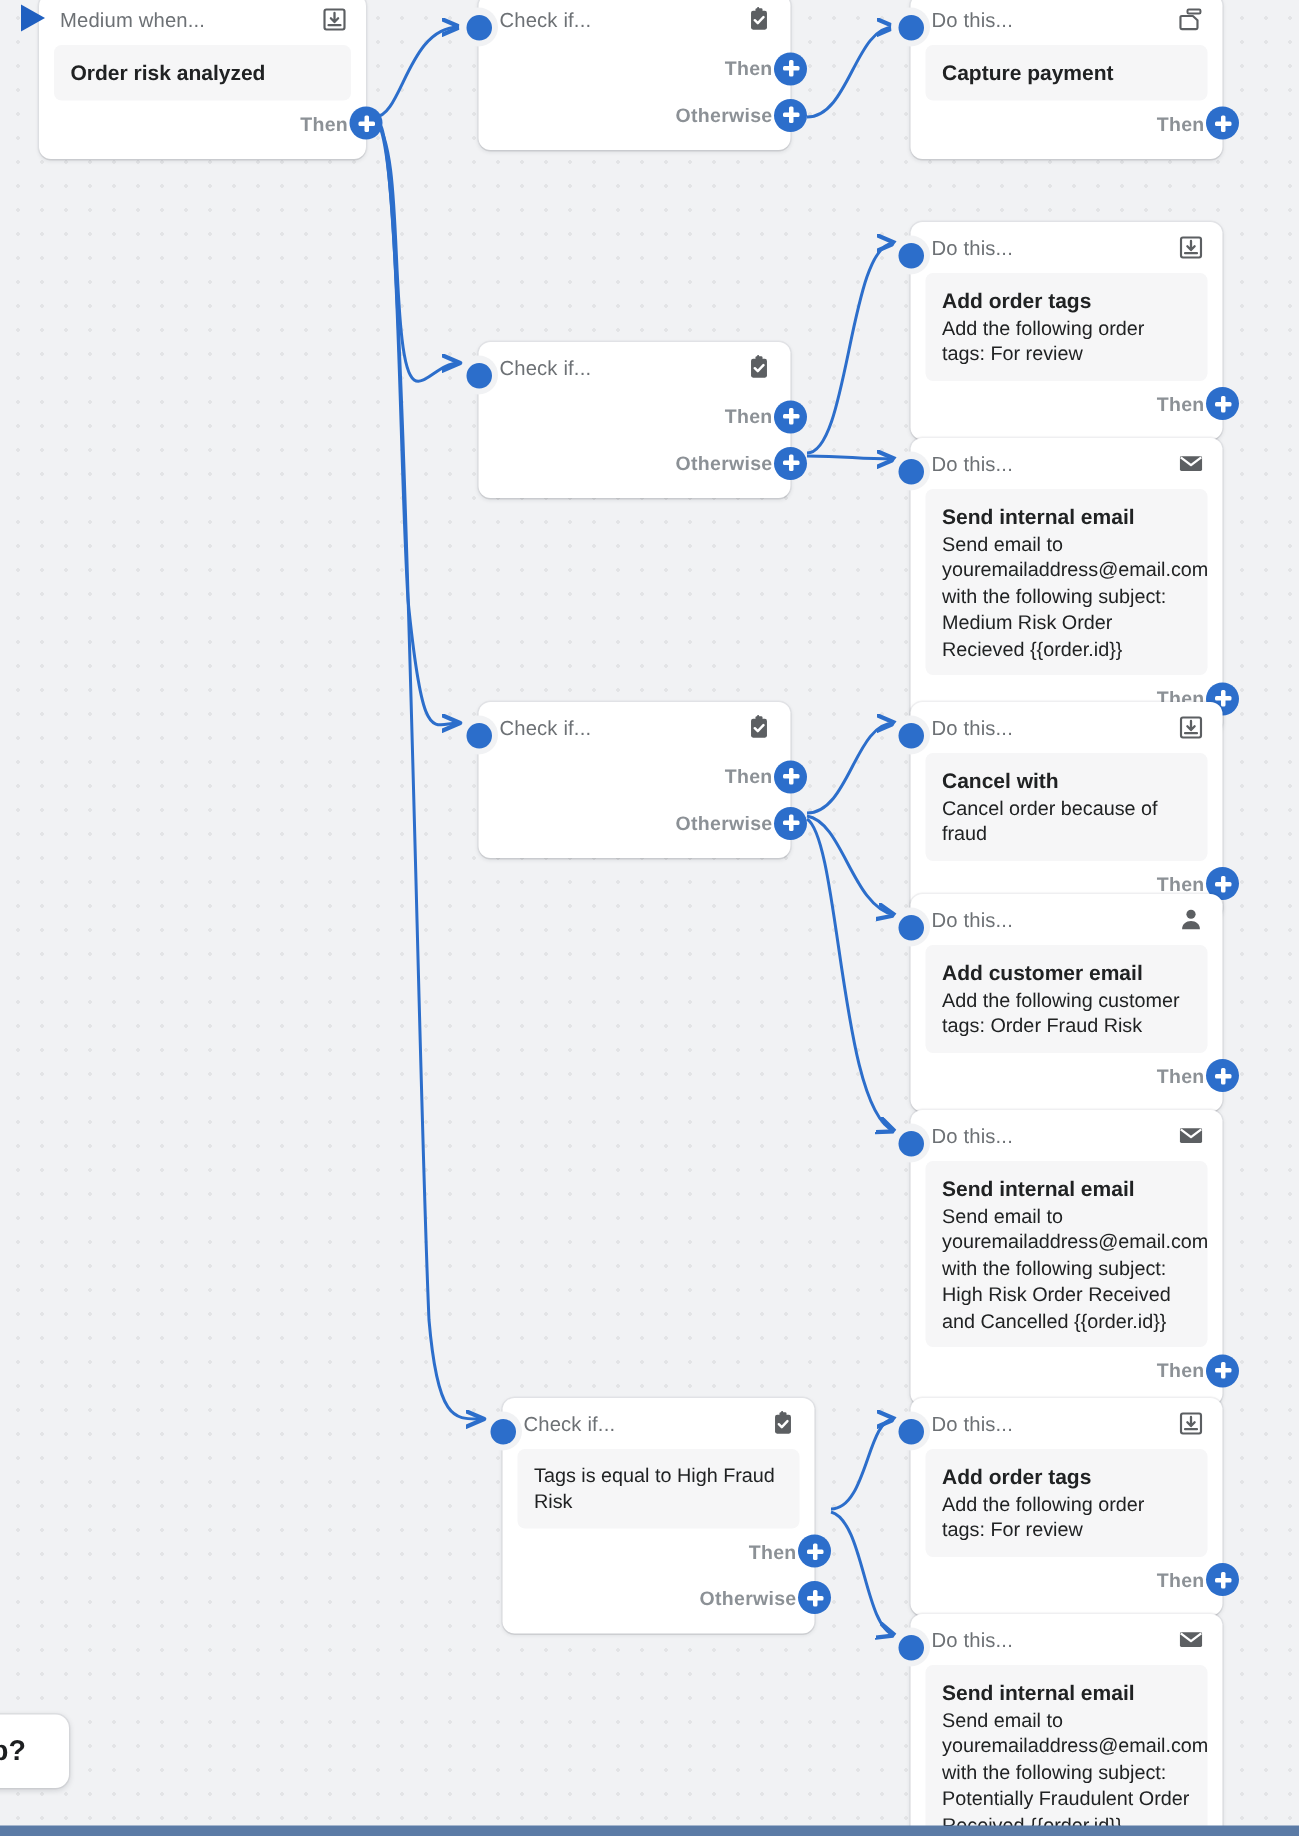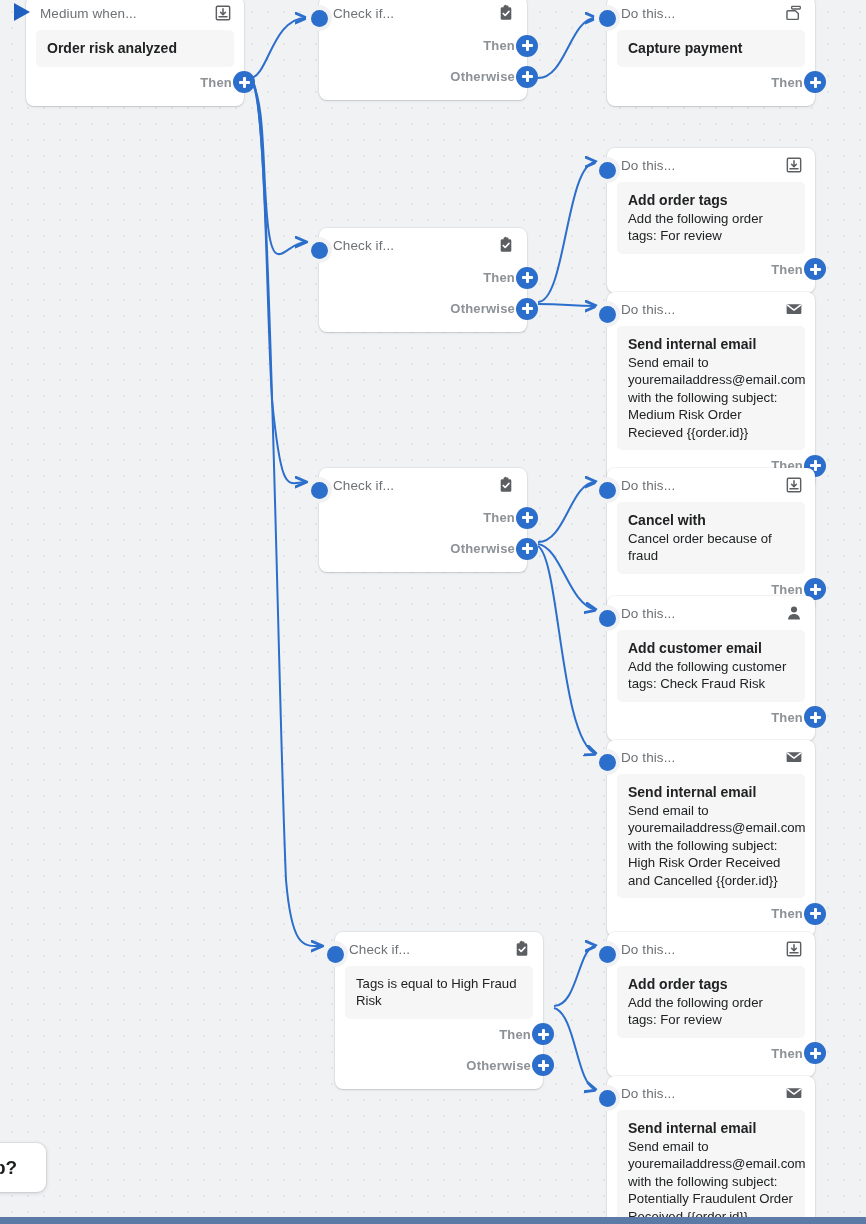--- a/index.html
+++ b/index.html
@@ -287,21 +287,21 @@
       <div class="card" style="left: 607px; top: 596px; width: 208px;">
         <div class="card-head">
           <span class="ttl">Do this...</span>
           <span style="display: block;">
             <svg viewBox="0 0 20 20" class="card-icon">
               <circle cx="10" cy="6.1" r="3.4" fill="#5c5f62"></circle>
               <path d="M3.4 17.2c0-3.7 3-6 6.6-6s6.6 2.3 6.6 6z" fill="#5c5f62"></path>
             </svg>
           </span>
         </div>
-        <div class="card-body"><span class="h">Add customer email</span><span class="b">Add the following customer tags: <b>Check Fraud Risk</b></span></div>
+        <div class="card-body"><span class="h">Add customer email</span><span class="b">Add the following customer tags: <b>Order Fraud Risk</b></span></div>
         <div class="port-row">
           <span class="lbl">Then</span>
           <span class="plus"></span>
         </div>
       </div>
       <span class="inport" style="left: 594px; top: 605px;">
         <i></i>
       </span>
       <div class="card" style="left: 607px; top: 740px; width: 208px;">
         <div class="card-head">

